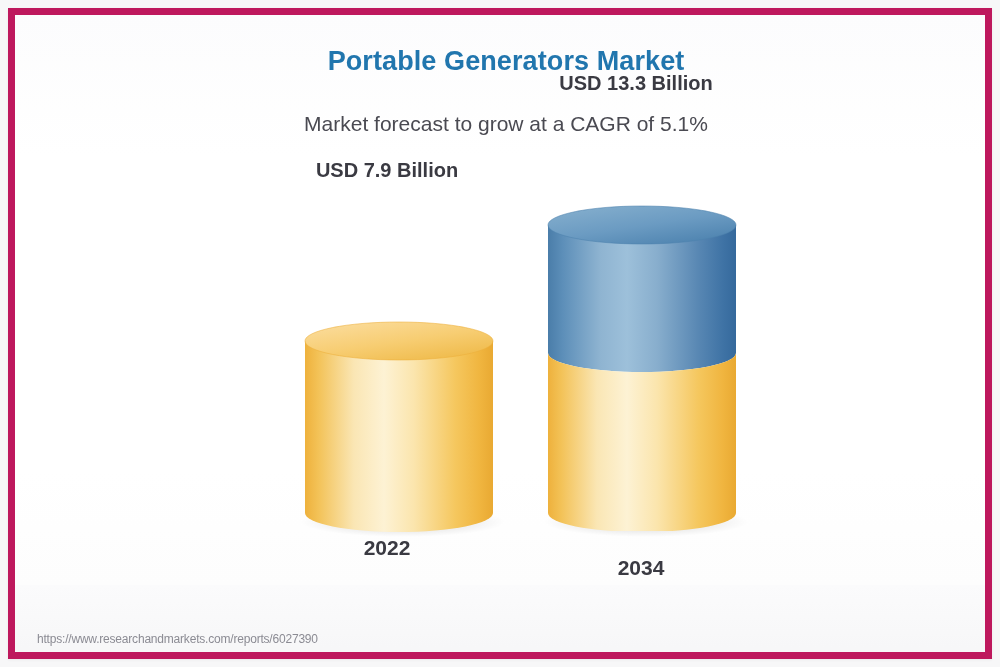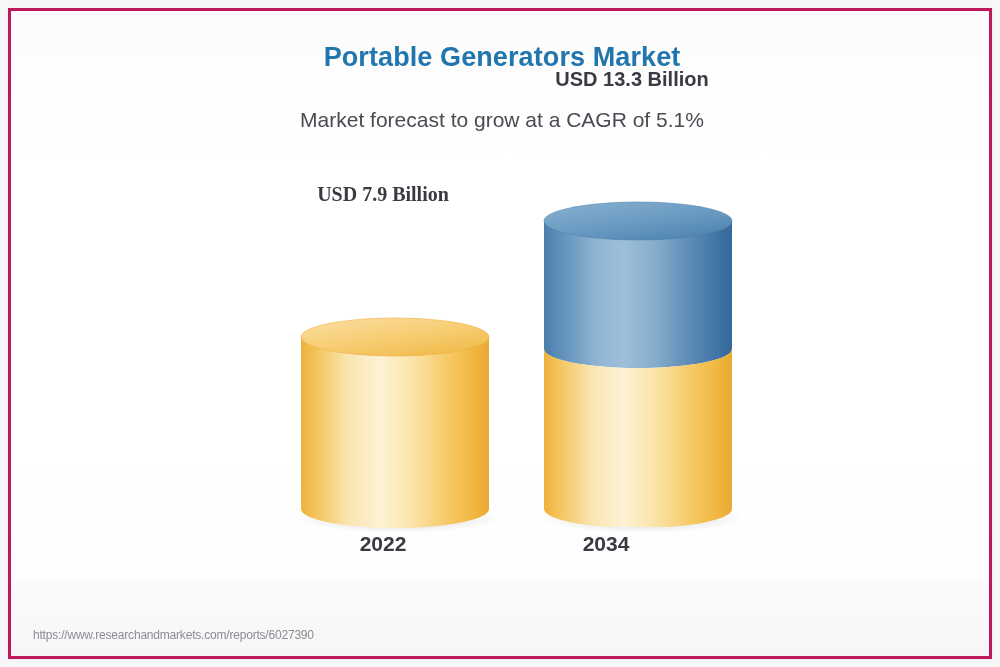--- a/index.html
+++ b/index.html
@@ -23,21 +23,21 @@
   }
 
   
   .card {
     position: absolute;
     left: 8px;
     top: 8px;
     width: 984px;
     height: 651px;
     background: #fdfdfd;
-    border: 3px solid #be185d;
+    border: 7px solid #be185d;
     box-sizing: border-box;
     box-shadow: 0 1px 3px rgba(0,0,0,0.05);
     overflow: hidden;
   }
 
   
   .plot-bg {
     position: absolute;
     left: 0; top: 0;
     width: 982px;
@@ -78,34 +78,34 @@
   }
 
   .value-label {
     position: absolute;
     font-size: 20px;
     font-weight: bold;
     color: #3a3a42;
     text-align: center;
     white-space: nowrap;
   }
-  .value-label.left  { left: 262px; top: 172px; width: 220px; font-family: Liberation Serif, serif; }
+  .value-label.left  { left: 262px; top: 144px; width: 220px; }
   .value-label.right { left: 505px; top: 57px;  width: 232px; }
 
   .cat-label {
     position: absolute;
     top: 521px;
     font-size: 21px;
     font-weight: bold;
     color: #3a3a42;
     text-align: center;
     white-space: nowrap;
   }
   .cat-label.left  { left: 262px; width: 220px; }
-  .cat-label.right { left: 479px; width: 232px; }
+  .cat-label.right { left: 510px; width: 232px; margin-top: 20px; }
 
   
   .cyl {
     position: absolute;
   }
   .cyl svg { display: block; }
 
   
   .url {
     position: absolute;

